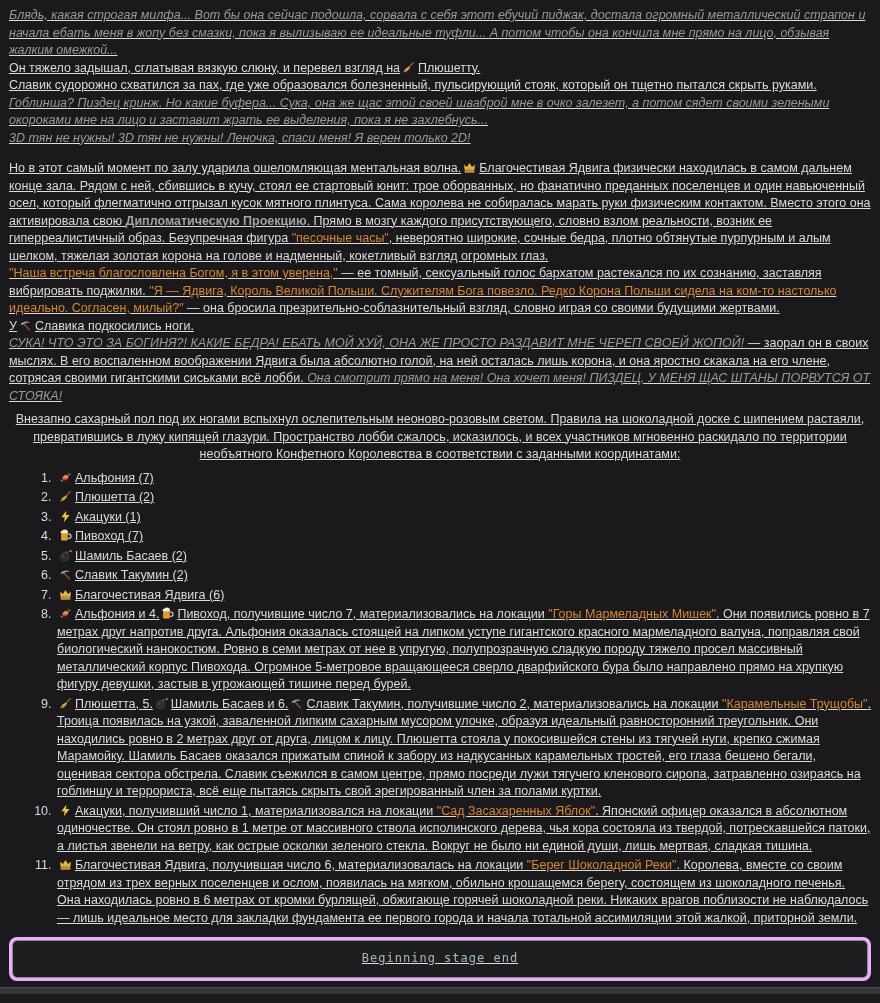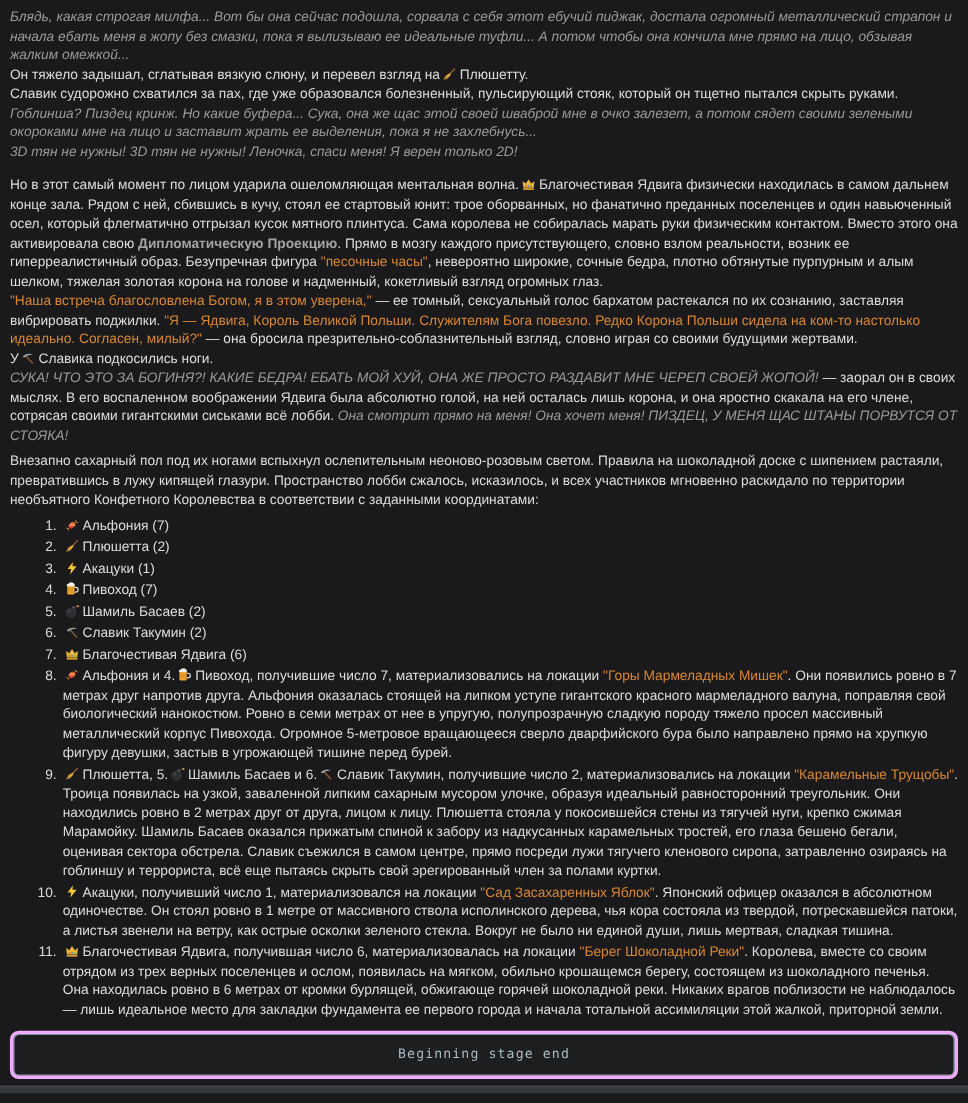--- a/index.html
+++ b/index.html
@@ -4,24 +4,24 @@
 <style>
   html,body{margin:0;padding:0;}
   body{
     width:880px;
     background:#1a1a1c;
     color:#dcdcdc;
     font-family:"Liberation Sans","DejaVu Sans",sans-serif;
     font-size:12.5px;
     line-height:17.5px;
   }
-  .page{padding:7px 9px 0 9px;}
+  .page{padding:7px 9px 0 9px;text-decoration:underline;}
   p{margin:0;}
   p.gap{margin-top:13px;}
-  p.sm{margin-top:6px;}
+  p.sm{margin-top:6px;text-align:center;}
   .th{color:#9a9a9a;font-style:italic;}
   .accent{color:#d9862f;}
   .bold{color:#a3a3a3;font-weight:bold;}
   ol{margin:6px 0 0 0;padding-left:46px;}
   li{margin:2px 0;padding-left:2px;}
   li::marker{color:#dcdcdc;}
   .icon{display:inline-block;width:13px;height:13px;vertical-align:-2px;margin:0 3px 0 2px;}
   .stage{
     margin-top:10px;
     border:4px solid #f0abfc;
@@ -45,21 +45,21 @@
   <main id="story">
       <p><span class="th">Блядь, какая строгая милфа... Вот бы она сейчас подошла, сорвала с себя этот ебучий пиджак, достала огромный металлический страпон и начала ебать меня в жопу без смазки, пока я вылизываю ее идеальные туфли... А потом чтобы она кончила мне прямо на лицо, обзывая жалким омежкой...</span></p>
       <p><span>Он тяжело задышал, сглатывая вязкую слюну, и перевел взгляд на</span><svg class="icon" viewBox="0 0 16 16" xmlns="http://www.w3.org/2000/svg">
     <path d="M14.5 1.5 8 8" stroke="#8a5a33" stroke-width="1.6"></path>
     <path fill="#d9a43c" d="M8.6 6.8 4 9.4 1.4 14.2l5.2-2L10 8.2z"></path>
     <path d="M4.6 10.4 3 13.6M6.6 10.9 5 14" stroke="#a9762a" stroke-width=".8" fill="none"></path>
   </svg><span>Плюшетту.</span></p>
       <p><span>Славик судорожно схватился за пах, где уже образовался болезненный, пульсирующий стояк, который он тщетно пытался скрыть руками.</span></p>
       <p><span class="th">Гоблинша? Пиздец кринж. Но какие буфера... Сука, она же щас этой своей шваброй мне в очко залезет, а потом сядет своими зелеными окороками мне на лицо и заставит жрать ее выделения, пока я не захлебнусь...</span></p>
       <p><span class="th">3D тян не нужны! 3D тян не нужны! Леночка, спаси меня! Я верен только 2D!</span></p>
-      <p class="gap"><span>Но в этот самый момент по лицом ударила ошеломляющая ментальная волна.</span><svg class="icon" viewBox="0 0 16 16" xmlns="http://www.w3.org/2000/svg">
+      <p class="gap"><span>Но в этот самый момент по залу ударила ошеломляющая ментальная волна.</span><svg class="icon" viewBox="0 0 16 16" xmlns="http://www.w3.org/2000/svg">
     <path fill="#e9b53a" d="M2.2 12 1.3 4.6l3.6 2.7L8 2.6l3.1 4.7 3.6-2.7L13.8 12z"></path>
     <rect x="2" y="12.4" width="12" height="2" fill="#d79c2b"></rect>
     <circle cx="5" cy="10.3" r=".9" fill="#d43a3a"></circle>
     <circle cx="8" cy="10" r=".9" fill="#3a6ed4"></circle>
     <circle cx="11" cy="10.3" r=".9" fill="#3ab05a"></circle>
   </svg><span>Благочестивая Ядвига физически находилась в самом дальнем конце зала. Рядом с ней, сбившись в кучу, стоял ее стартовый юнит: трое оборванных, но фанатично преданных поселенцев и один навьюченный осел, который флегматично отгрызал кусок мятного плинтуса. Сама королева не собиралась марать руки физическим контактом. Вместо этого она активировала свою </span><span class="bold">Дипломатическую Проекцию</span><span>. Прямо в мозгу каждого присутствующего, словно взлом реальности, возник ее гиперреалистичный образ. Безупречная фигура </span><span class="accent">"песочные часы"</span><span>, невероятно широкие, сочные бедра, плотно обтянутые пурпурным и алым шелком, тяжелая золотая корона на голове и надменный, кокетливый взгляд огромных глаз.</span></p>
       <p><span class="accent">"Наша встреча благословлена Богом, я в этом уверена,"</span><span> — ее томный, сексуальный голос бархатом растекался по их сознанию, заставляя вибрировать поджилки. </span><span class="accent">"Я — Ядвига, Король Великой Польши. Служителям Бога повезло. Редко Корона Польши сидела на ком-то настолько идеально. Согласен, милый?"</span><span> — она бросила презрительно-соблазнительный взгляд, словно играя со своими будущими жертвами.</span></p>
       <p><span>У</span><svg class="icon" viewBox="0 0 16 16" xmlns="http://www.w3.org/2000/svg">
     <path d="M5.6 5.6 13.4 14" stroke="#8a5a33" stroke-width="1.7"></path>
     <path fill="#9aa0a6" d="M1.8 6.6C4.6 3 9.8 2.2 13.8 4.4 10.4 4 6.6 5 4.2 7.4z"></path>

